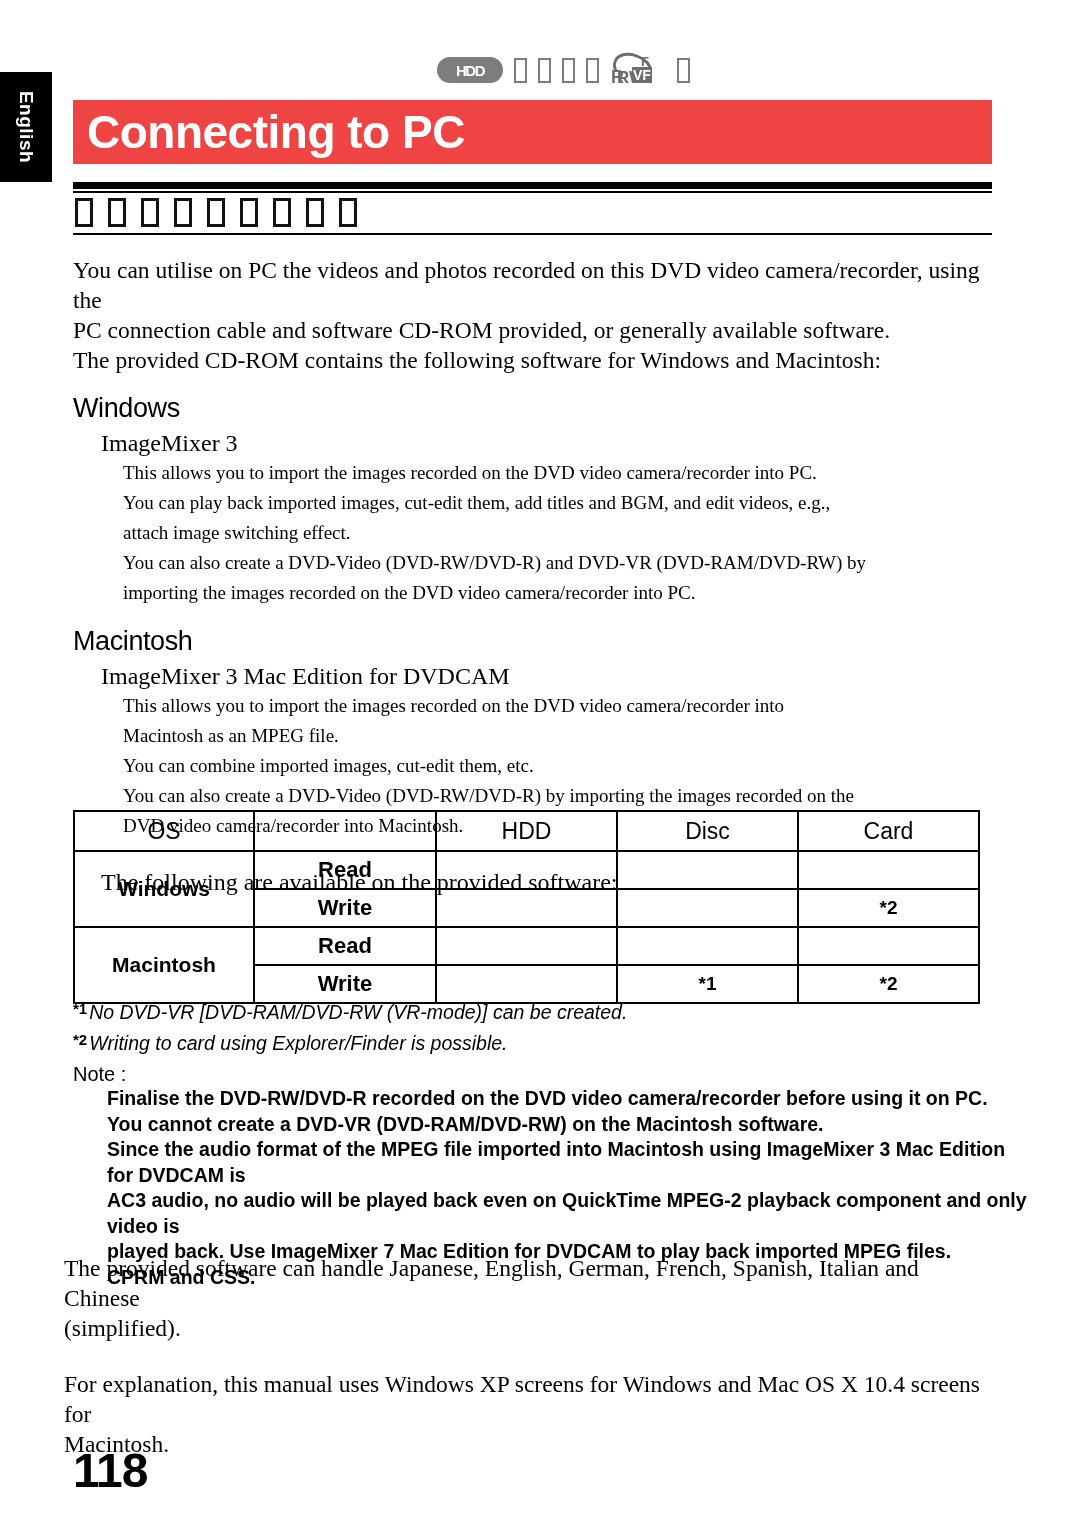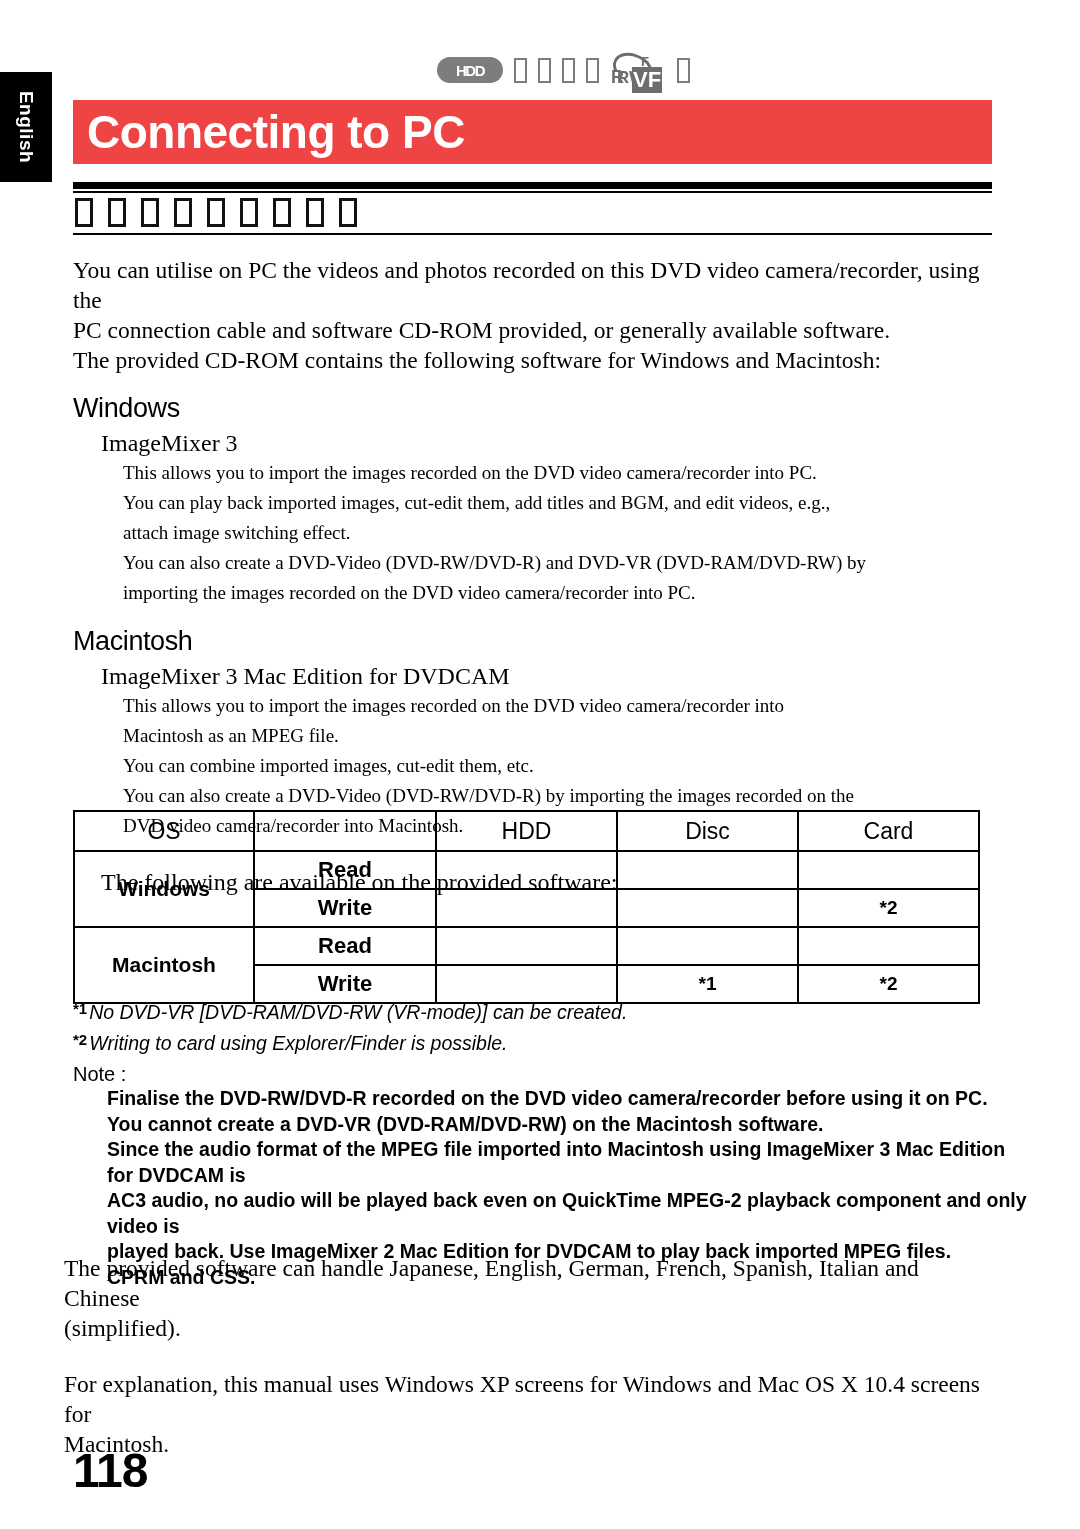--- a/index.html
+++ b/index.html
@@ -107,21 +107,21 @@
   .combo-icon .l-rw {
     position: absolute;
     left: 7px;
     top: 15px;
     font-size: 17px;
   }
   .combo-icon .l-vf {
     position: absolute;
     left: 22px;
     top: 14px;
-    font-size: 22px;
+    font-size: 14px;
     background: #6d6d6d;
     color: #ffffff;
     padding: 0 1px;
   }
 
   
   .title-bar {
     position: absolute;
     left: 73px;
     top: 100px;
@@ -426,21 +426,21 @@
   </div>
 </div>
 
 <div class="note-block">
   <div class="note-label">Note :</div>
   <div class="note-lines">
     <span class="nl">Finalise the DVD-RW/DVD-R recorded on the DVD video camera/recorder before using it on PC.</span>
     <span class="nl">You cannot create a DVD-VR (DVD-RAM/DVD-RW) on the Macintosh software.</span>
     <span class="nl">Since the audio format of the MPEG file imported into Macintosh using ImageMixer 3 Mac Edition for DVDCAM is</span>
     <span class="nl">AC3 audio, no audio will be played back even on QuickTime MPEG-2 playback component and only video is</span>
-    <span class="nl">played back. Use ImageMixer 2 Mac Edition for DVDCAM to play back imported MPEG files.</span>
+    <span class="nl">played back. Use ImageMixer 7 Mac Edition for DVDCAM to play back imported MPEG files.</span>
     <span class="nl">CPRM and CSS.</span>
   </div>
 </div>
 
 <div class="tail">
   <p class="body">The provided software can handle Japanese, English, German, French, Spanish, Italian and Chinese</p>
   <p class="body">(simplified).</p>
   <div class="spacer-md"></div>
   <p class="body">For explanation, this manual uses Windows XP screens for Windows and Mac OS X 10.4 screens for</p>
   <p class="body">Macintosh.</p>

